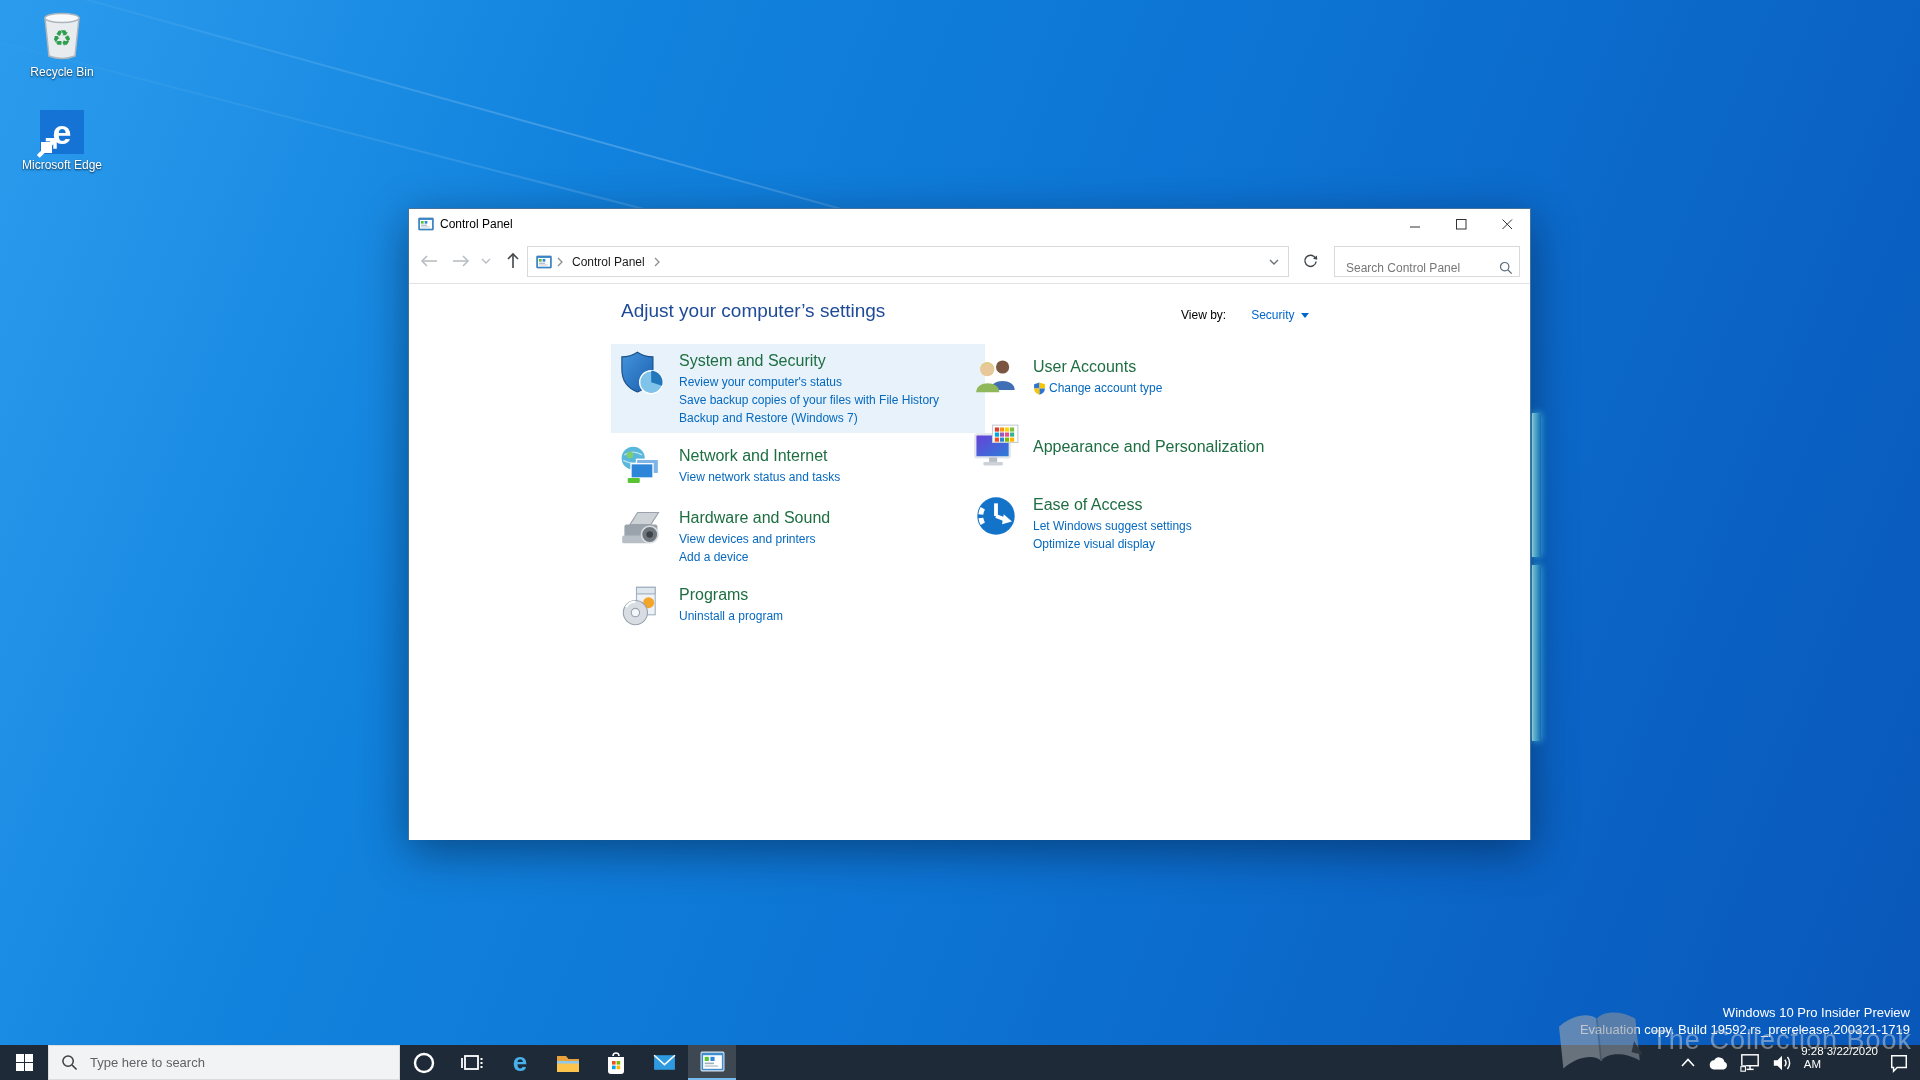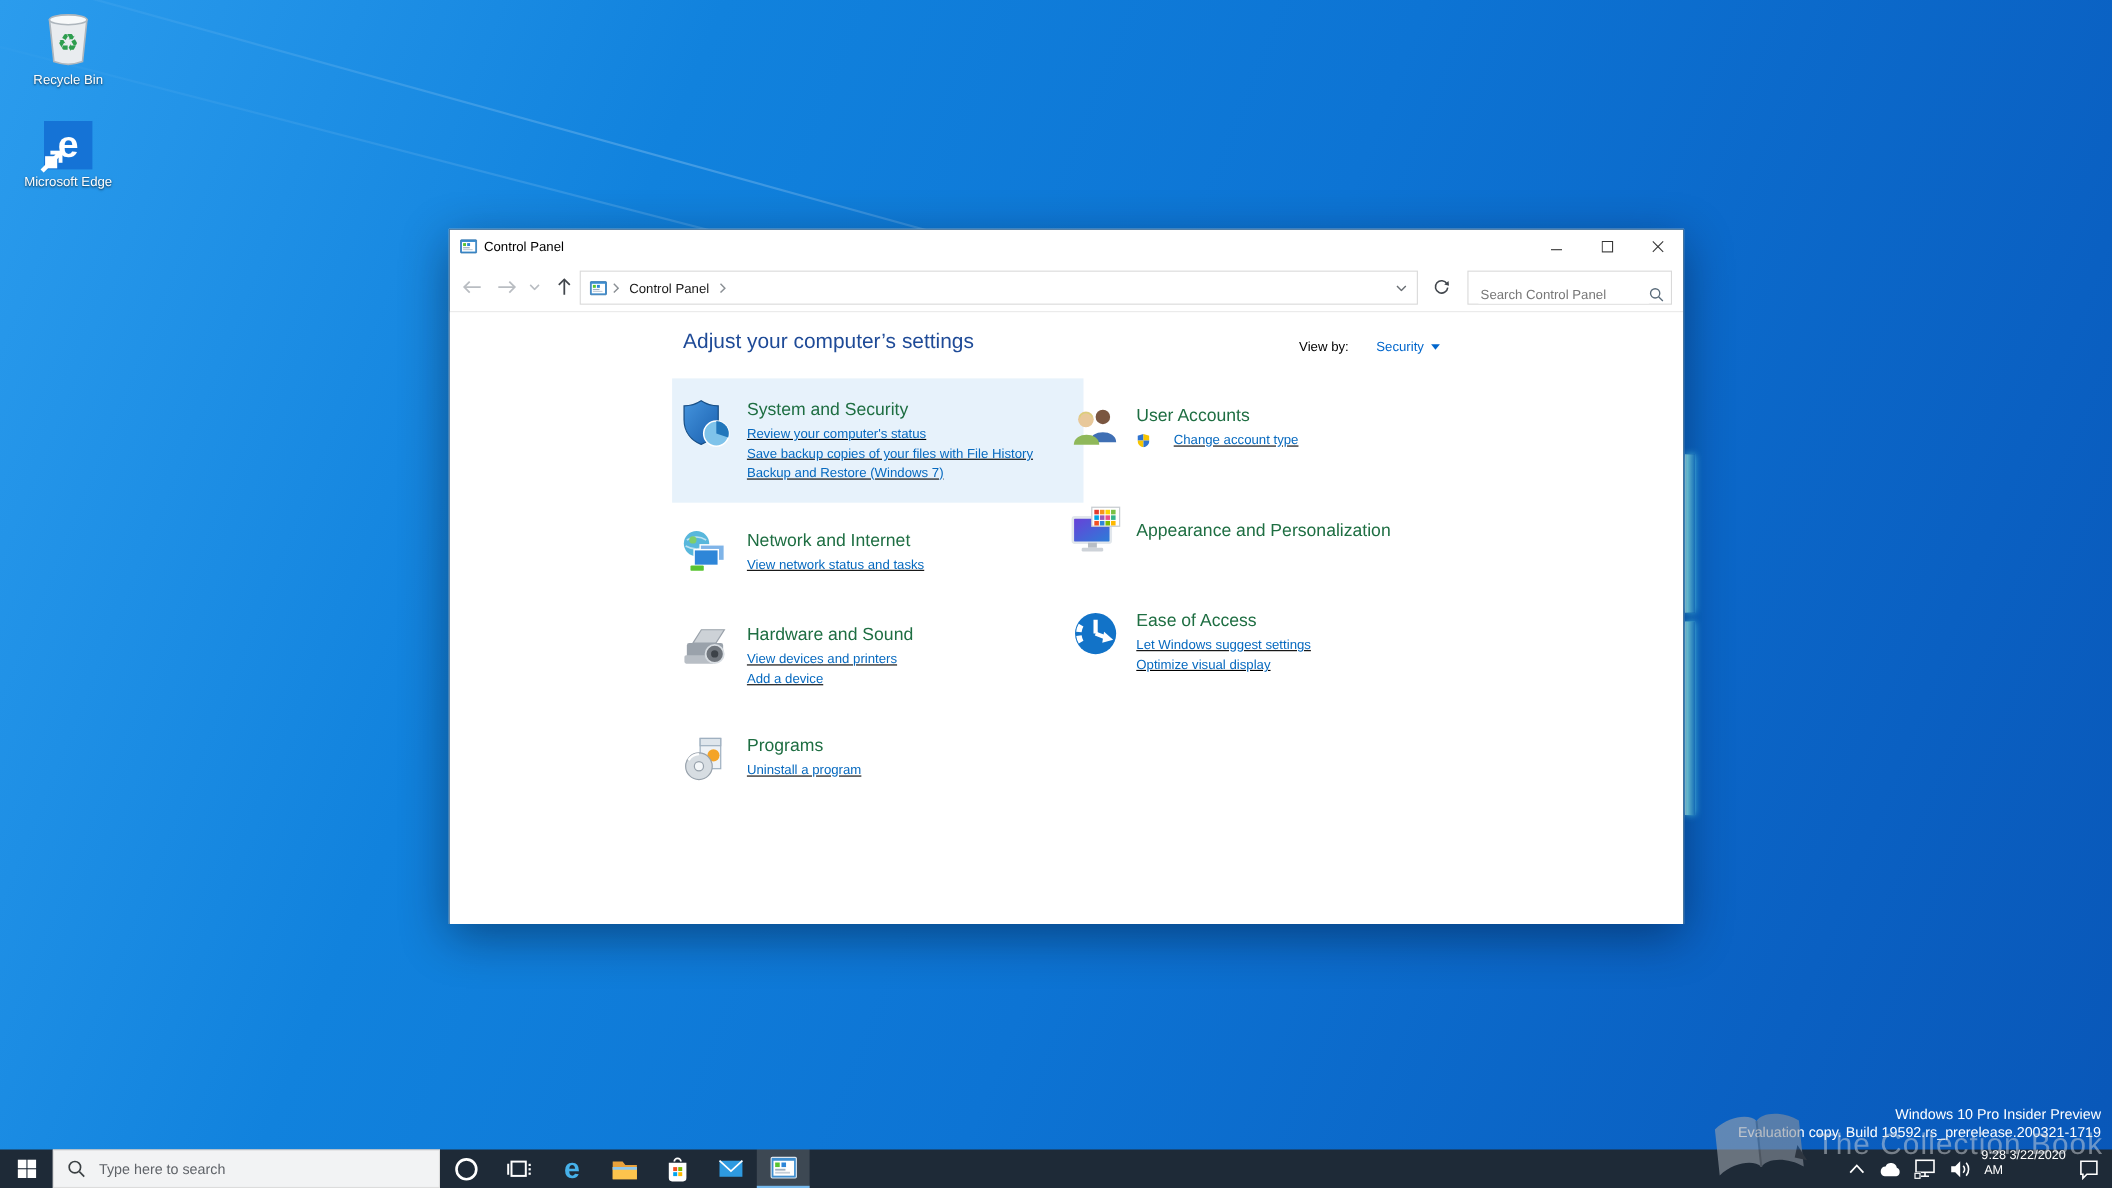--- a/index.html
+++ b/index.html
@@ -66,26 +66,26 @@
   #heading{position:absolute;left:212px;top:16px;font-size:19px;color:#1e4a97;}
   #viewby{position:absolute;left:772px;top:24px;font-size:12px;display:flex;align-items:center;}
   #viewby .vl{color:#000;margin-right:25px;}
   #viewby .vv{color:#0066cc;display:flex;align-items:center;}
   .tri-down{width:0;height:0;border-left:4px solid transparent;border-right:4px solid transparent;
     border-top:5px solid #0066cc;margin-left:6px;margin-top:1px;}
 
   .col{position:absolute;top:60px;}
   #col-left{left:202px;width:374px;}
   #col-right{left:556px;width:410px;top:66px;}
-  .cat-item{display:flex;gap:14px;padding:18px 8px;margin-bottom:6px;text-decoration:underline;}
+  .cat-item{display:flex;gap:14px;padding:6px 8px;margin-bottom:6px;}
   .cat-item.hl{background:#e7f2fb;}
   .cat-ico{flex:0 0 46px;display:flex;justify-content:center;}
   .cat-title{font-size:16px;color:#1e6e42;line-height:21px;margin-bottom:2px;display:inline-block;}
   .cat-link{font-size:12px;color:#0669bf;line-height:18px;display:block;cursor:pointer;}
-  .shield-row{display:flex;align-items:center;gap:21px;}
+  .shield-row{display:flex;align-items:center;gap:3px;}
   #ci-appearance{align-items:center;text-align:right;}
   .rgap{margin-bottom:12px;}
 
   
   #taskbar{position:absolute;left:0;bottom:0;width:1920px;height:35px;background:#1e2a37;
     display:flex;align-items:stretch;z-index:20;}
   .tbtn{display:flex;align-items:center;justify-content:center;}
   #tb-start{width:48px;}
   #tb-searchbox{width:352px;background:#f2f3f4;border:1px solid #dcdcdc;display:flex;align-items:center;}
   #tb-searchbox input{border:0;outline:0;background:transparent;flex:1;font-size:13px;color:#444;

